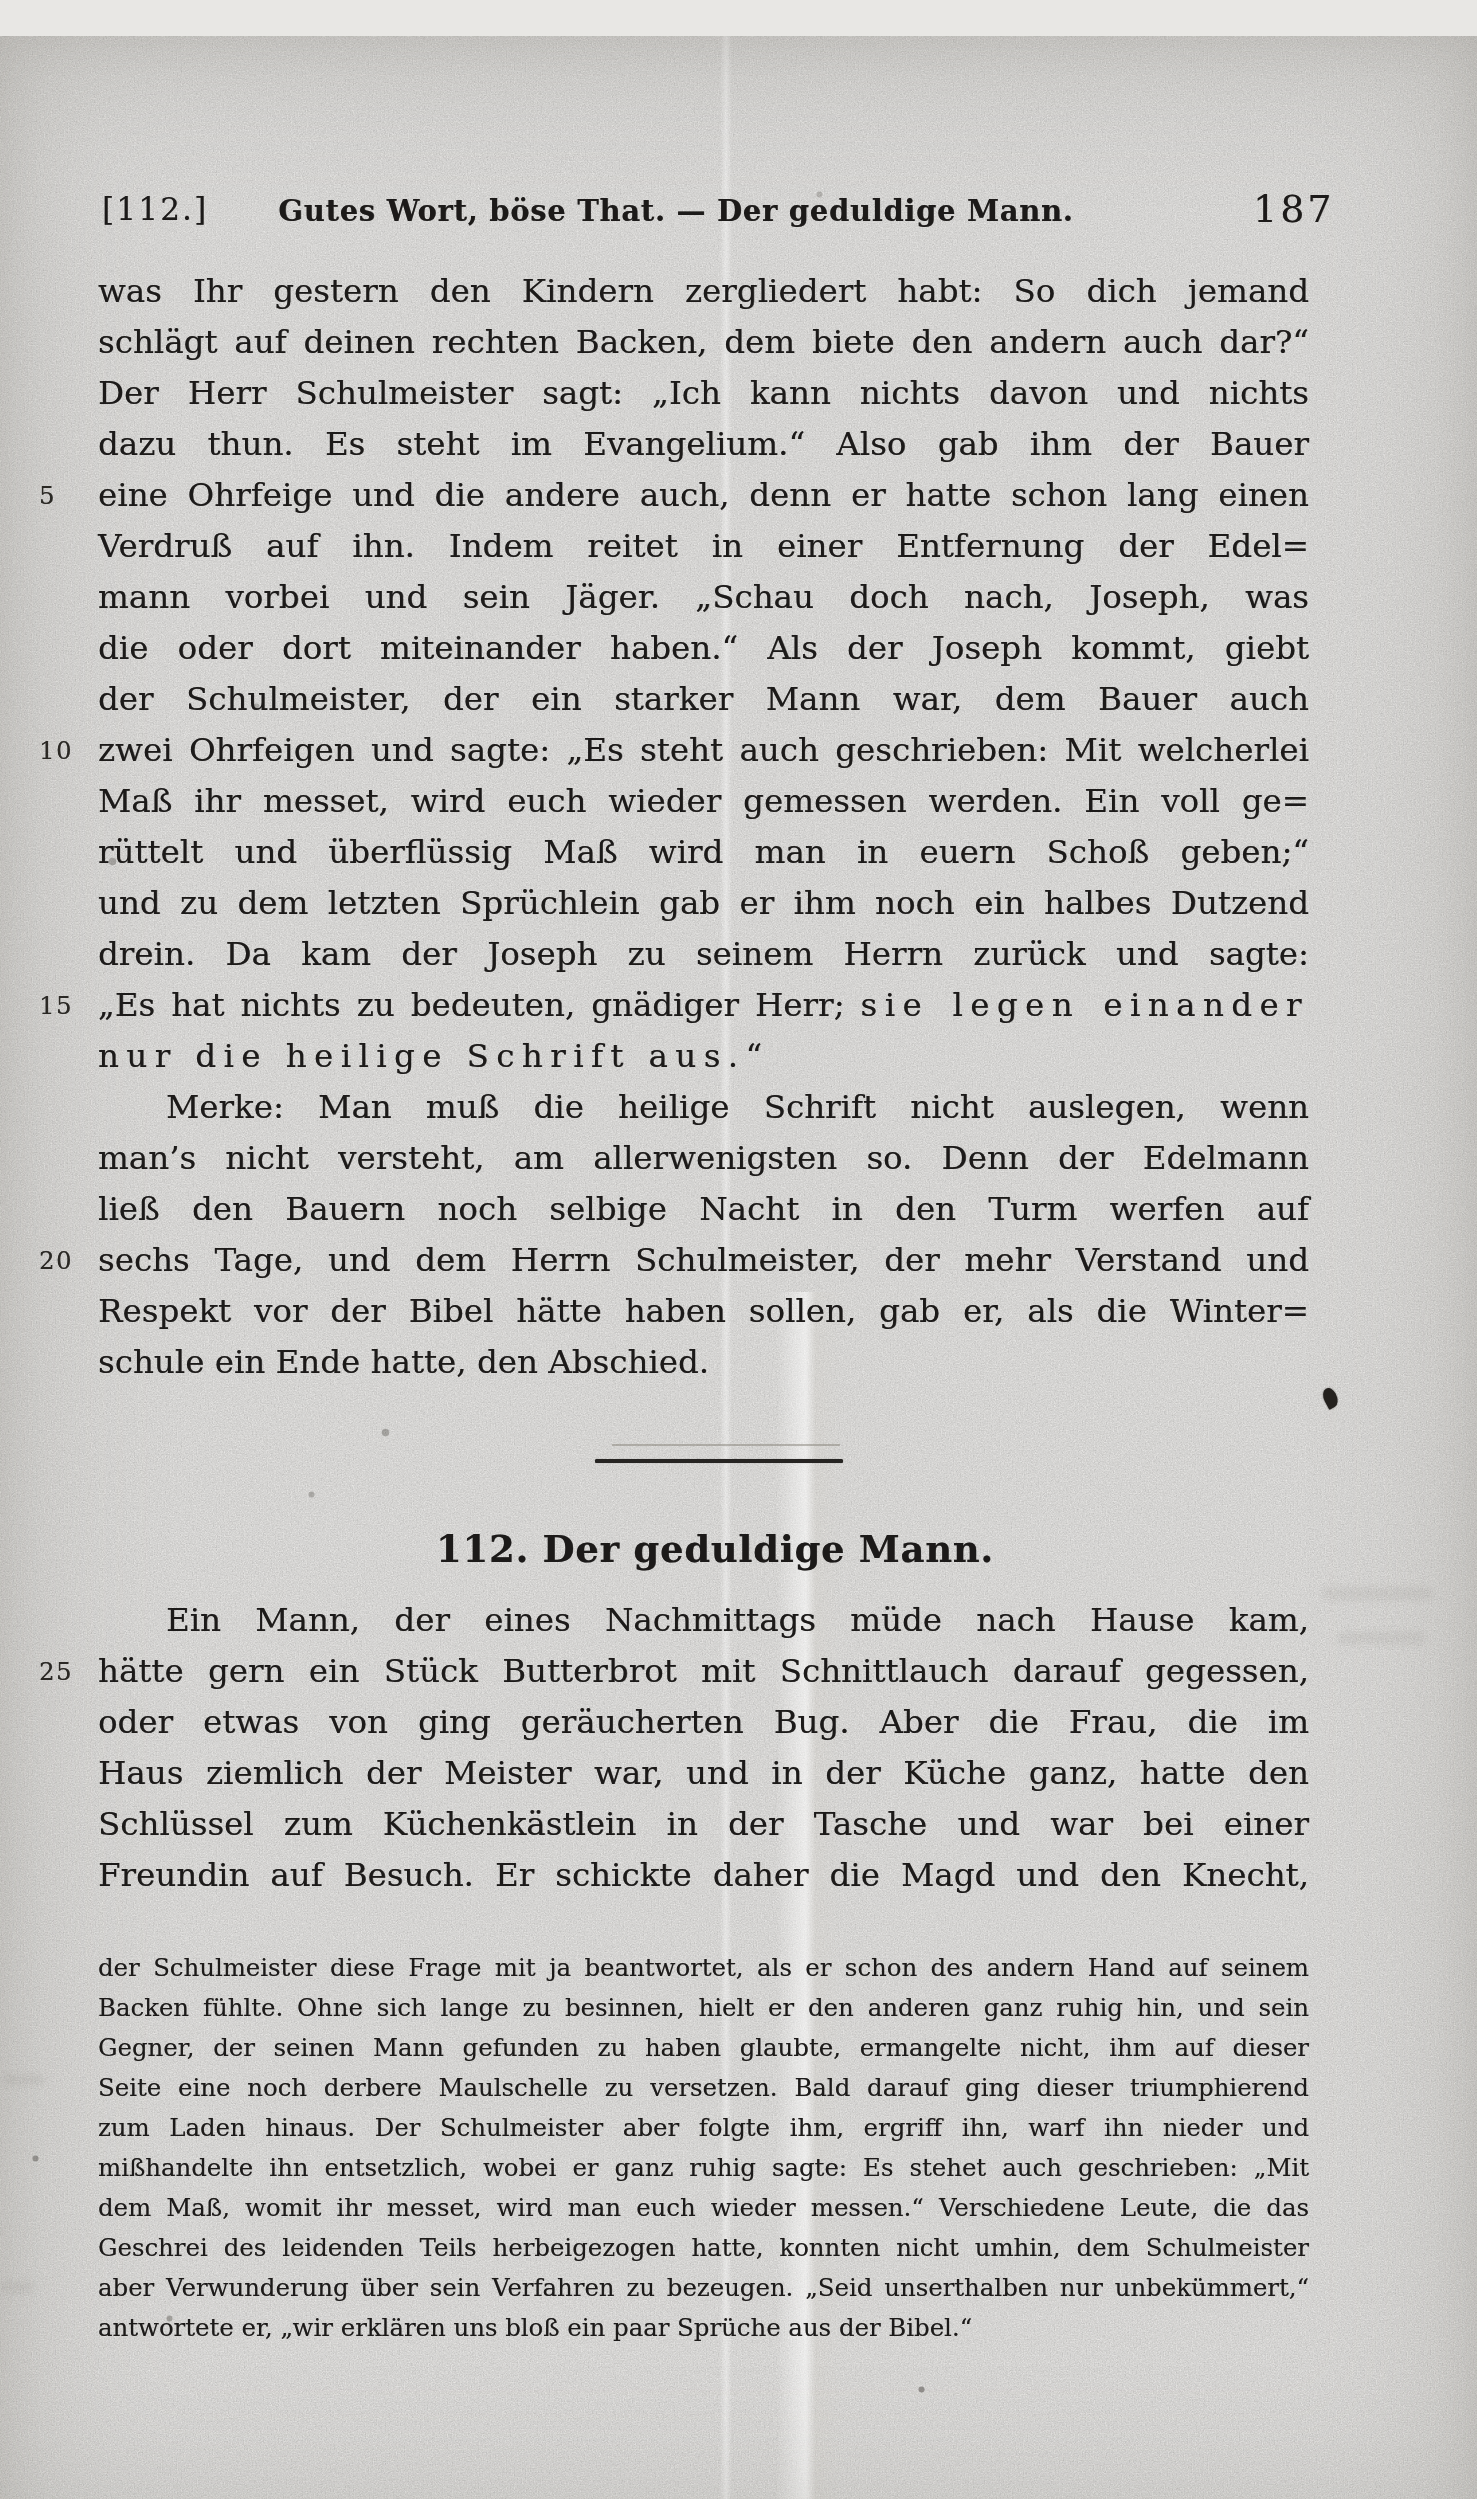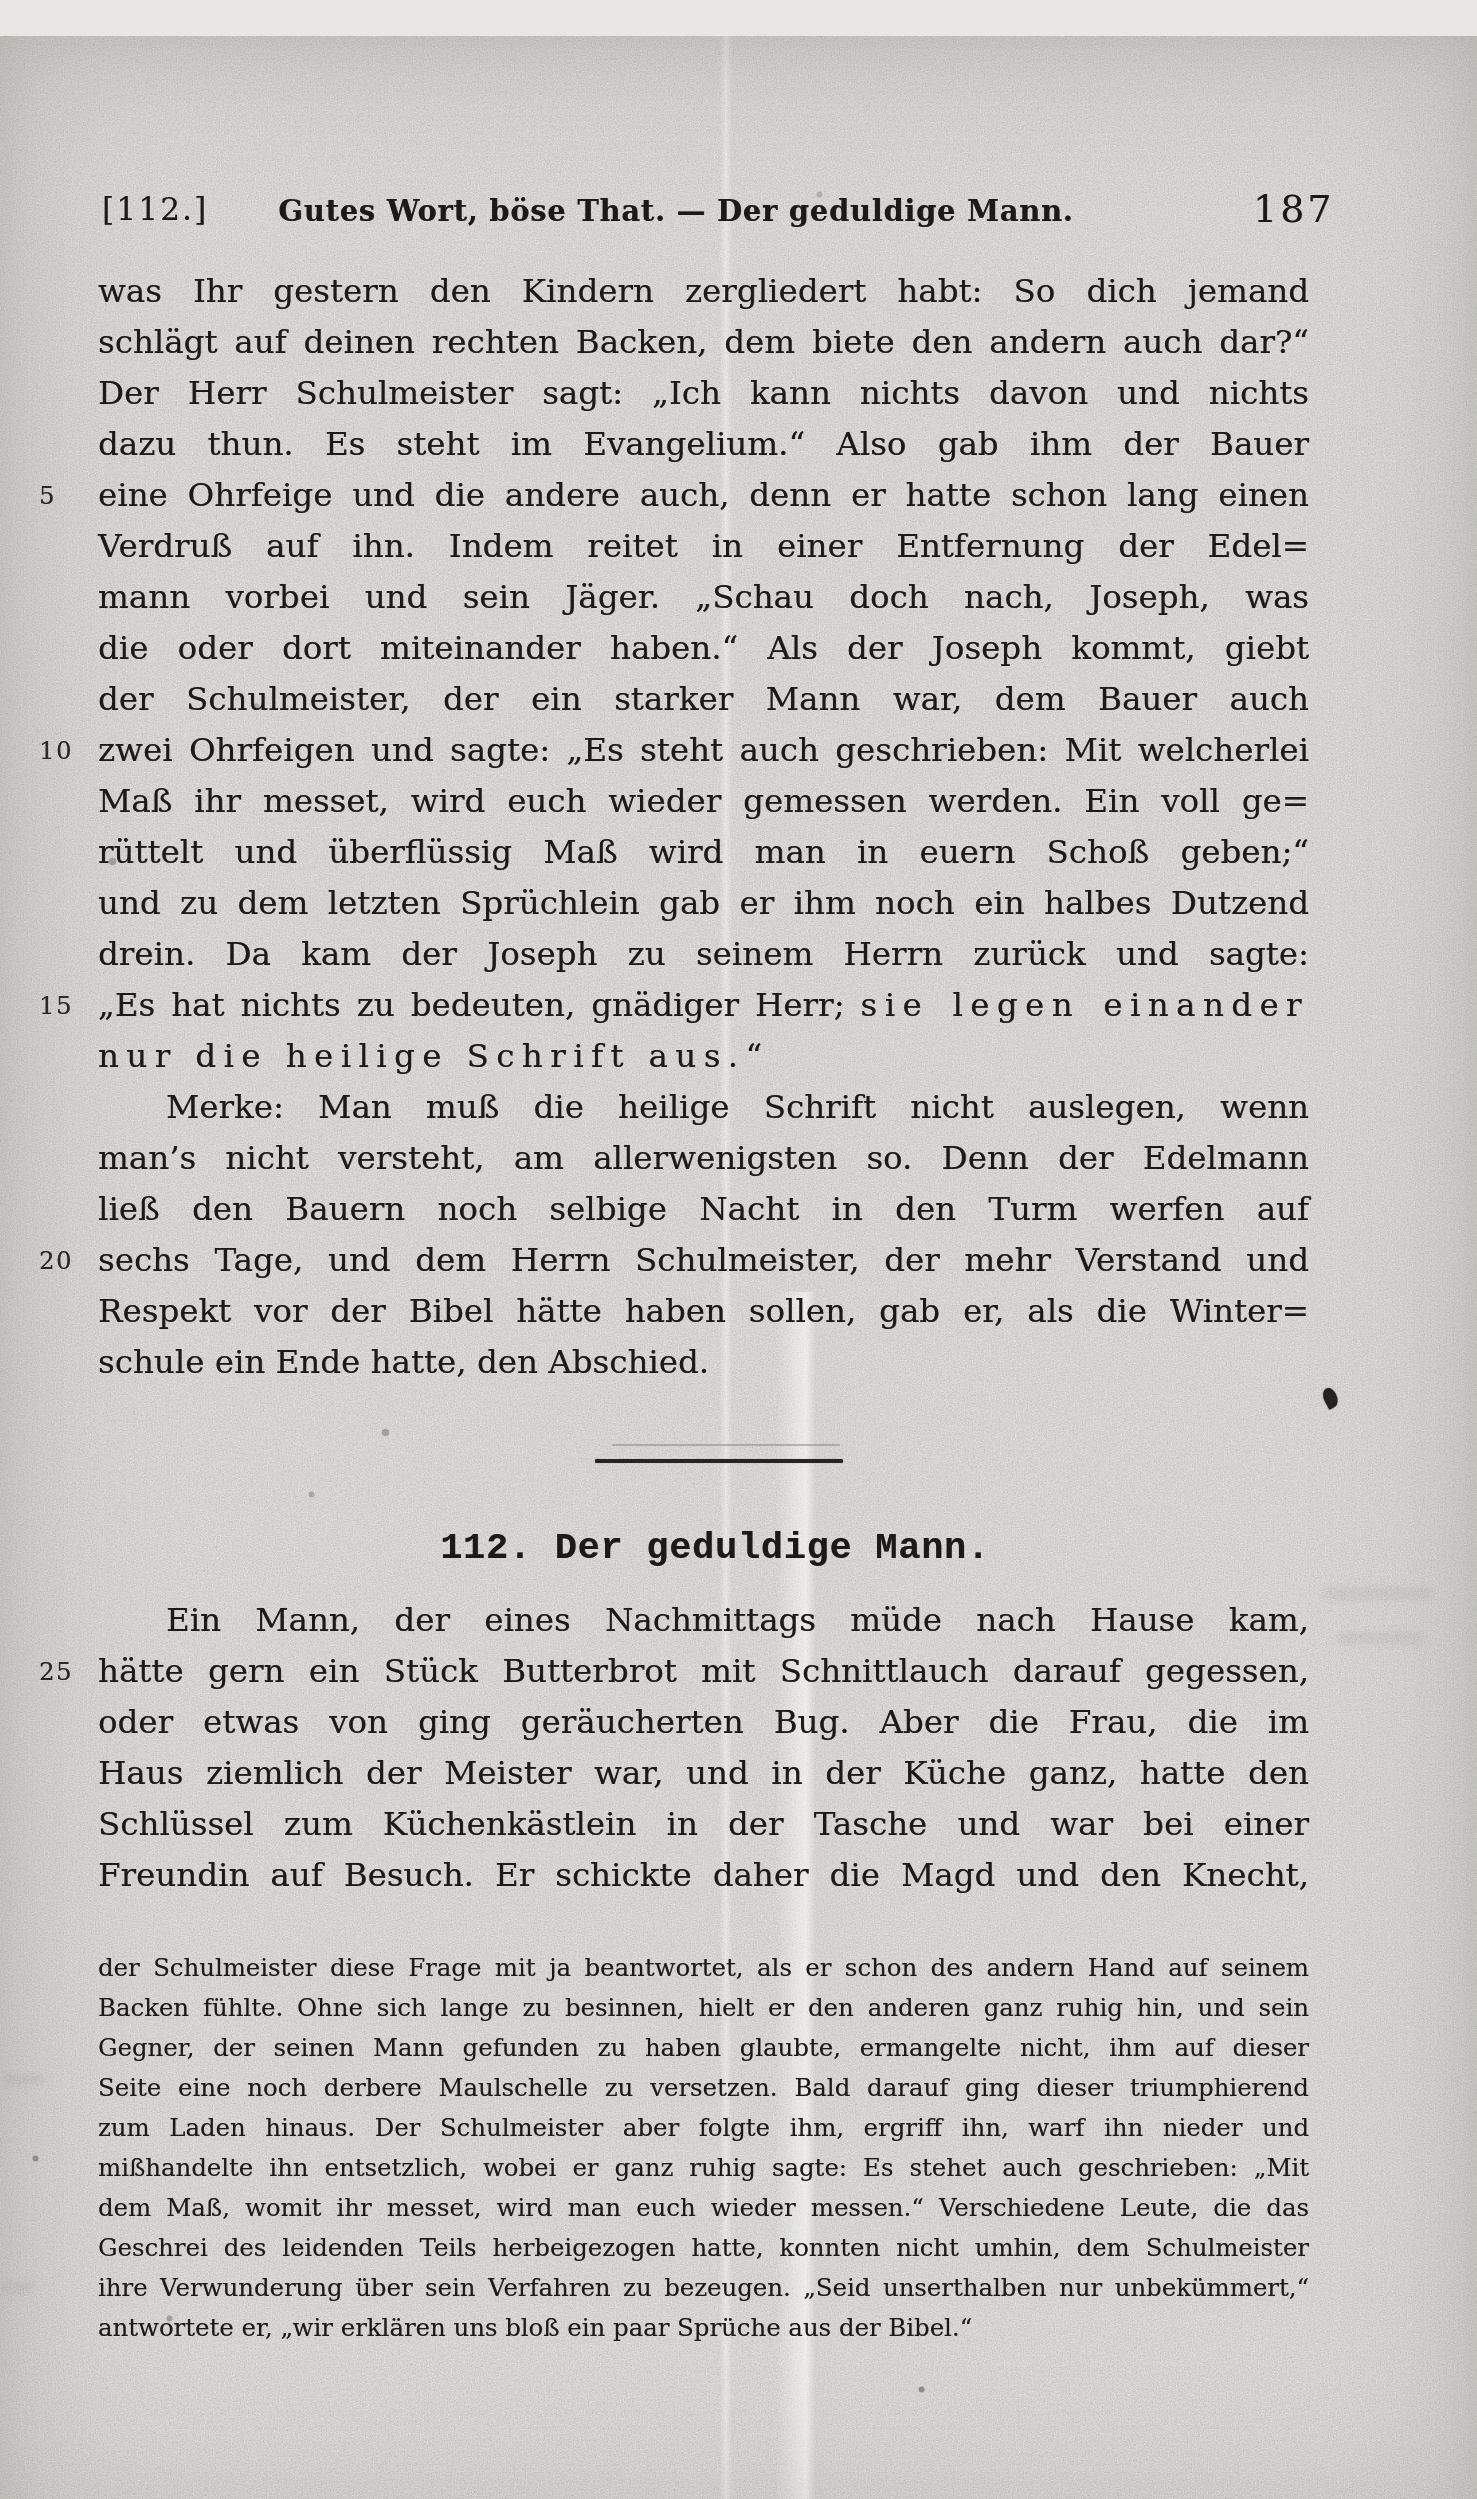--- a/index.html
+++ b/index.html
@@ -51,21 +51,21 @@
   .linenum{position:absolute;left:-59px;top:0;width:47px;text-align:right;
     font-size:24.4px;letter-spacing:1.5px;text-indent:0;color:#2a2824;}
   .sperr{letter-spacing:7.4px;}
 
   .rule-ghost{position:absolute;left:612px;top:1408px;width:228px;height:1.5px;
     background:#8d897f;opacity:.55;}
   .rule{position:absolute;left:595px;top:1423px;width:248px;height:3.7px;
     background:#262422;border-radius:1.5px;box-shadow:0 0 0.7px rgba(38,36,34,.7);}
 
   .heading{position:absolute;left:715px;top:1491px;transform:translateX(-50%);
-    font-size:37px;font-weight:bold;white-space:nowrap;letter-spacing:0.7px;font-family:Liberation Mono, monospace;}
+    font-size:37px;font-weight:bold;white-space:nowrap;letter-spacing:0.7px;}
 
   .fnote{position:absolute;left:98px;top:1912px;width:1211px;}
   .fline{position:relative;height:40px;line-height:40px;font-size:24.4px;
     text-shadow:0.2px 0.4px 0.4px rgba(28,26,24,0.5);}
   .fline.j{text-align:justify;text-align-last:justify;}
 </style>
 </head>
 <body>
 
 <div class="page">
@@ -133,18 +133,18 @@
 
   <div class="fnote" id="fnote">
       <div class="fline j"><span>der Schulmeister diese Frage mit ja beantwortet, als er schon des andern Hand auf seinem</span></div>
       <div class="fline j"><span>Backen fühlte. Ohne sich lange zu besinnen, hielt er den anderen ganz ruhig hin, und sein</span></div>
       <div class="fline j"><span>Gegner, der seinen Mann gefunden zu haben glaubte, ermangelte nicht, ihm auf dieser</span></div>
       <div class="fline j"><span>Seite eine noch derbere Maulschelle zu versetzen. Bald darauf ging dieser triumphierend</span></div>
       <div class="fline j"><span>zum Laden hinaus. Der Schulmeister aber folgte ihm, ergriff ihn, warf ihn nieder und</span></div>
       <div class="fline j"><span>mißhandelte ihn entsetzlich, wobei er ganz ruhig sagte: Es stehet auch geschrieben: „Mit</span></div>
       <div class="fline j"><span>dem Maß, womit ihr messet, wird man euch wieder messen.“ Verschiedene Leute, die das</span></div>
       <div class="fline j"><span>Geschrei des leidenden Teils herbeigezogen hatte, konnten nicht umhin, dem Schulmeister</span></div>
-      <div class="fline j"><span>ihre Verwunderung über sein Verfahren zu bezeugen. „Seid unserthalben nur unbekümmert,“</span></div>
+      <div class="fline j"><span>aber Verwunderung über sein Verfahren zu bezeugen. „Seid unserthalben nur unbekümmert,“</span></div>
       <div class="fline"><span>antwortete er, „wir erklären uns bloß ein paar Sprüche aus der Bibel.“</span></div>
     </div>
 
 </div>
 
 
 </body></html>

